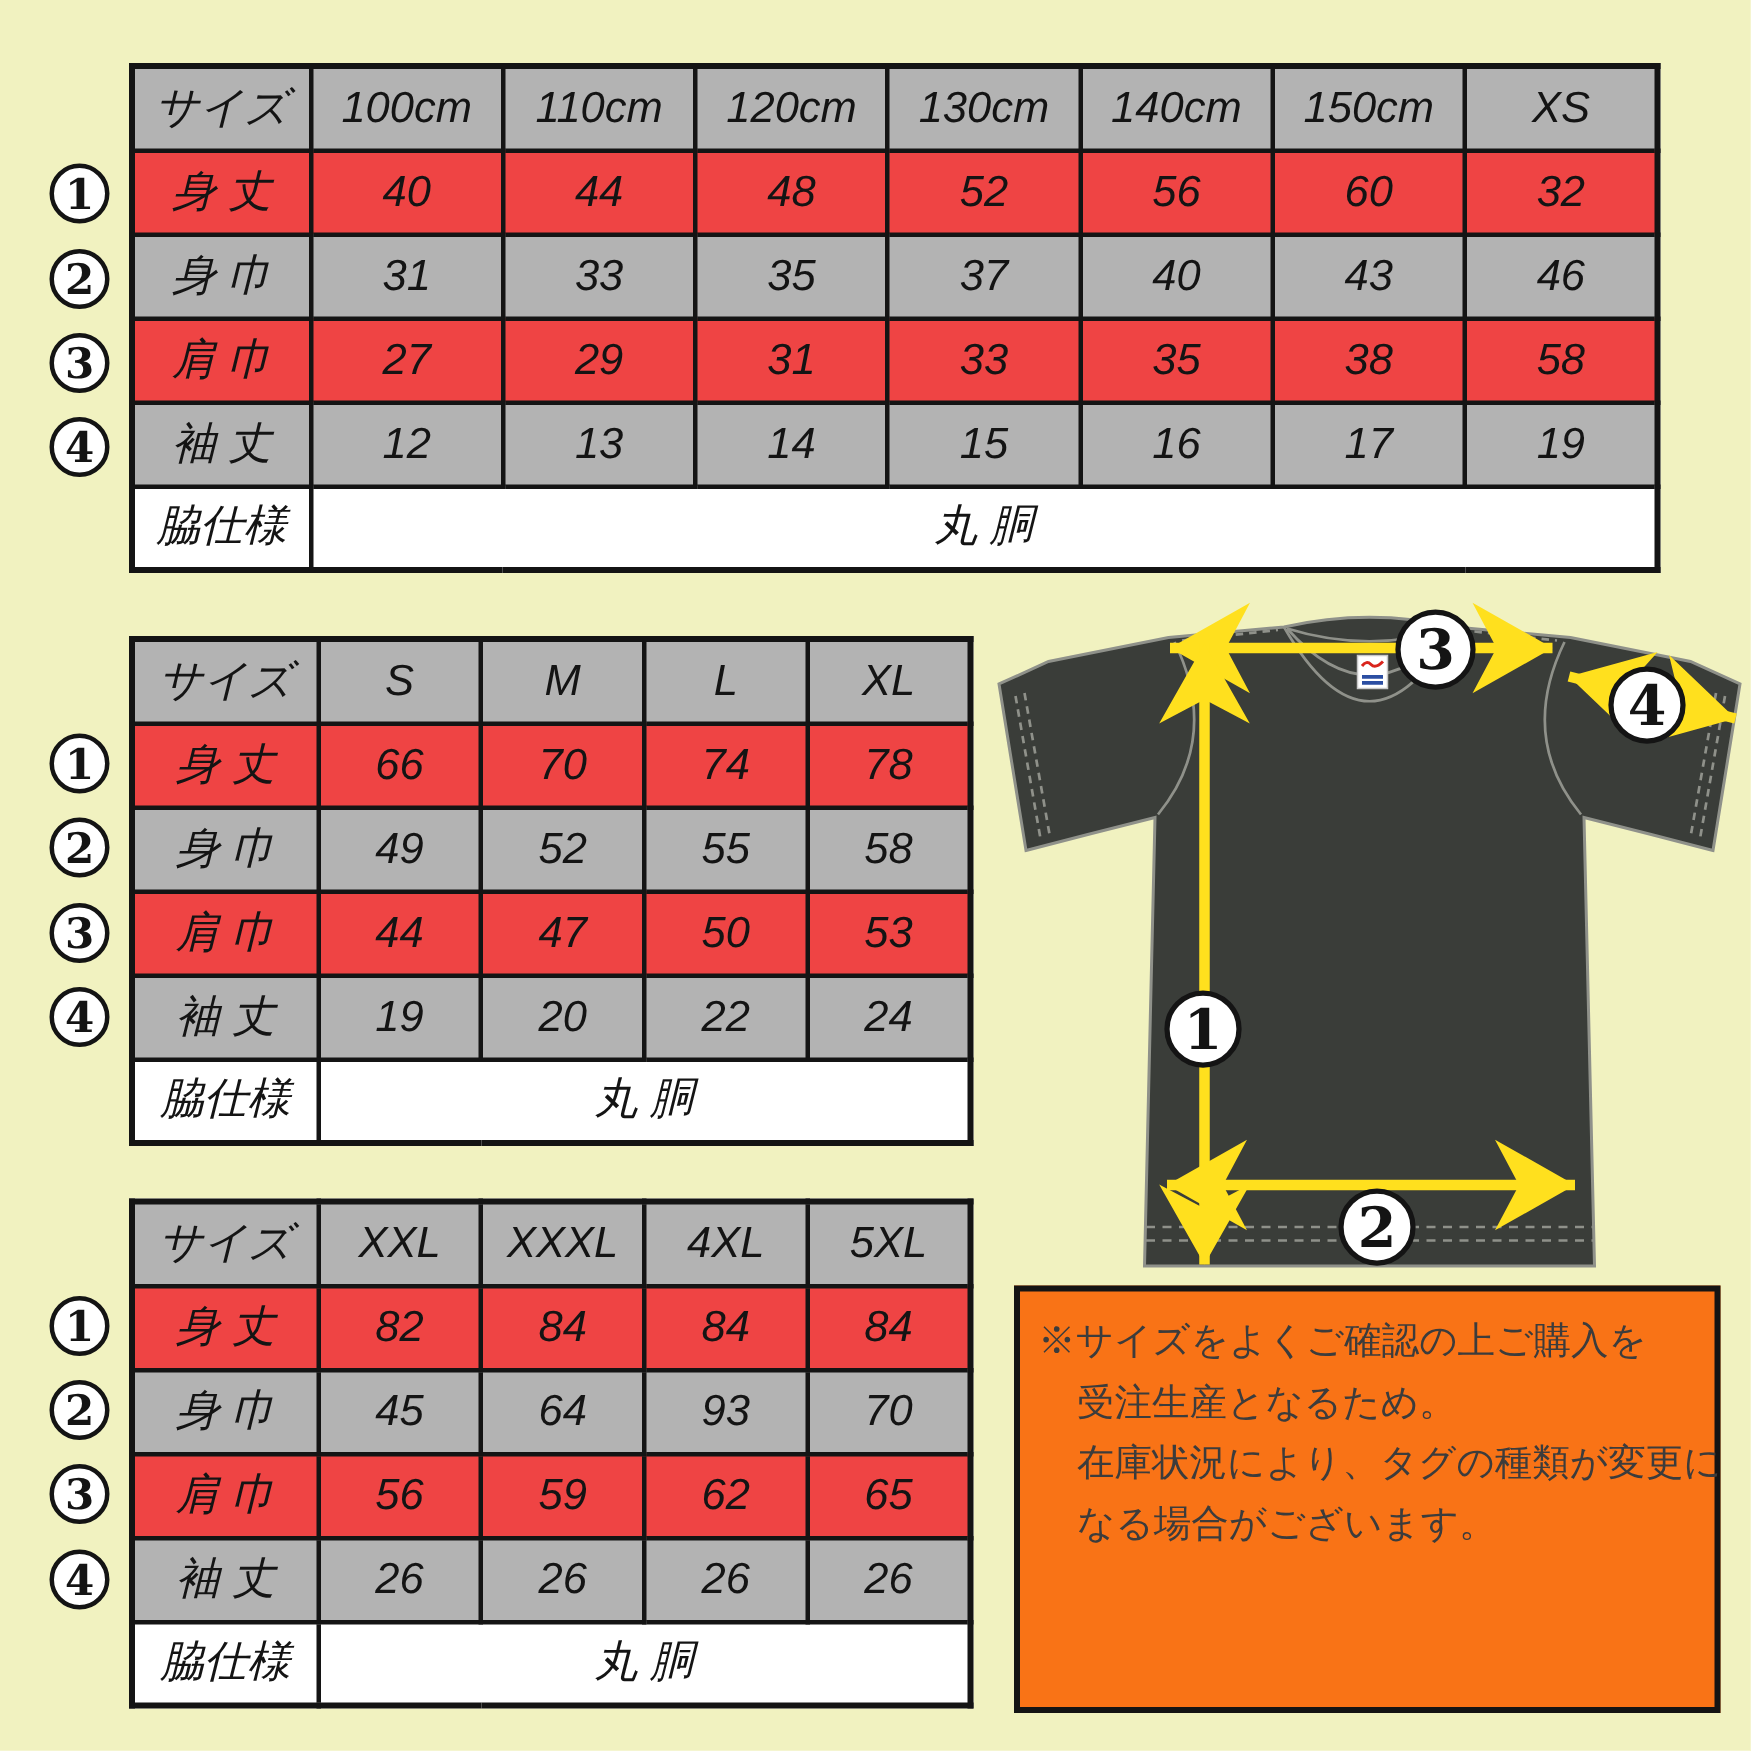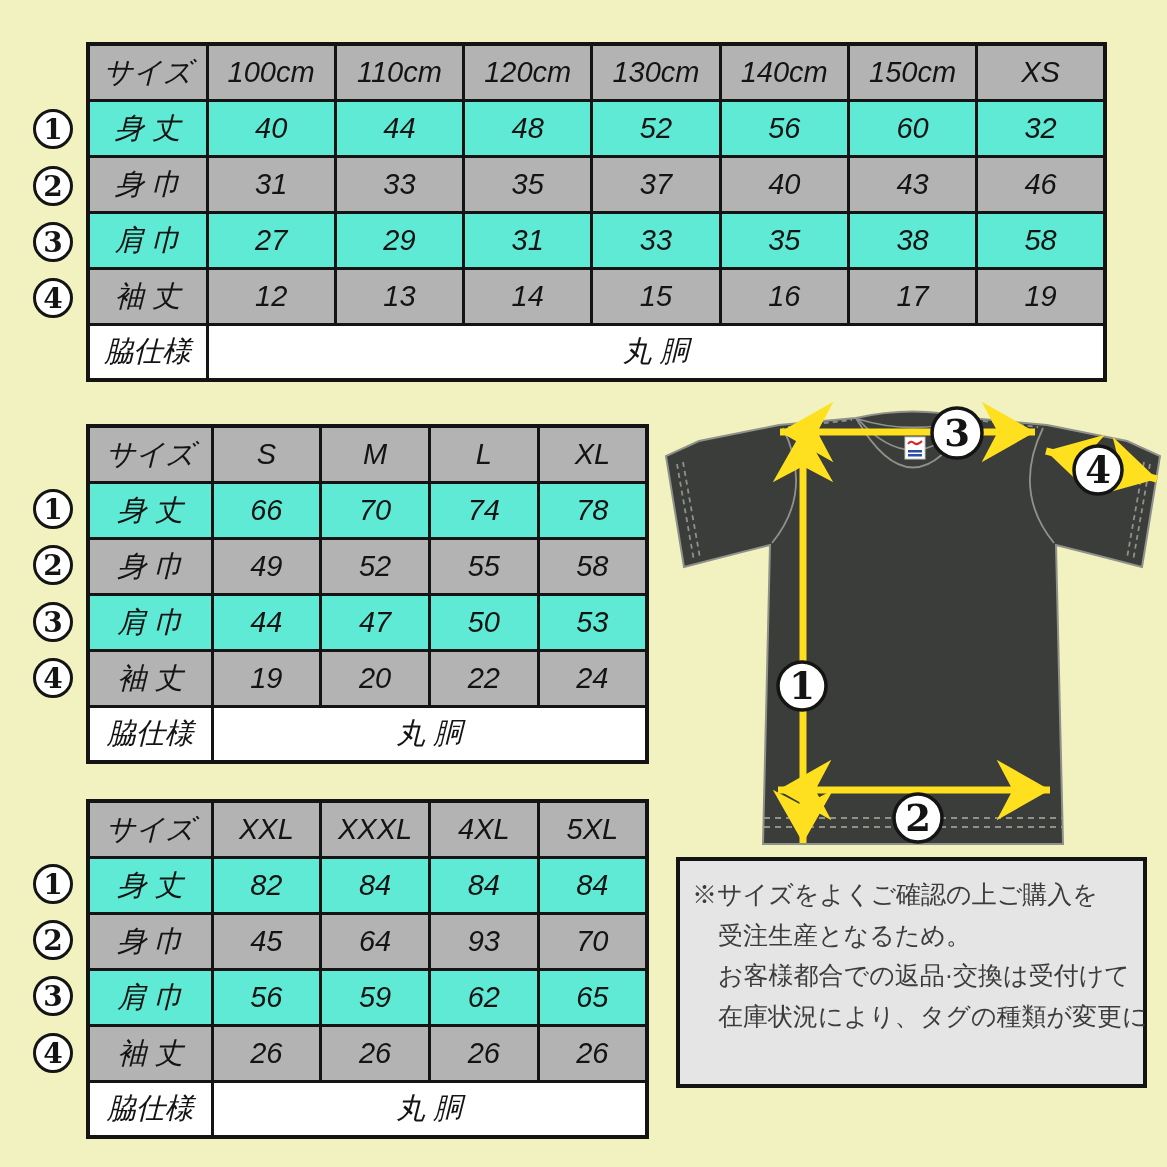--- a/index.html
+++ b/index.html
@@ -14,34 +14,34 @@
   table.size-table th,table.size-table td{
     border:3px solid #141414;text-align:center;vertical-align:middle;
     padding:0;color:#141414;font-weight:normal;
     font-size:29px;line-height:1;
   }
   table.size-table tr{height:56px;}
   .t1{left:86px;top:42px;width:1021px;height:339px;}
   .t2{left:86px;top:424px;width:563px;height:338px;}
   .t3{left:86px;top:799px;width:563px;height:338px;}
   .hdr-row th{background:#B3B3B3;}
-  .row-white td{background:#5eead4;}
+  .row-white td{background:#ef4444;}
   .row-gray td{background:#B3B3B3;}
   .spec-row td{background:#FFFFFF;}
   .badge{
     position:absolute;width:40px;height:40px;box-sizing:border-box;
     background:#fff;border:3px solid #141414;border-radius:50%;
     display:flex;align-items:center;justify-content:center;
     font-family:"DejaVu Serif",serif;font-size:28px;font-weight:bold;color:#141414;
     transform:translate(-50%,-50%);
   }
   .shirt-wrap{position:absolute;left:655px;top:398px;width:512px;height:457px;}
   .notice{
-    position:absolute;left:676px;top:857px;width:471px;height:231px;
-    box-sizing:border-box;background:#e5e5e5;border:4px solid #141414;
+    position:absolute;left:676px;top:857px;width:471px;height:285px;
+    box-sizing:border-box;background:#f97316;border:4px solid #141414;
     padding:13px 8px 0 12px;color:#3c3c3c;font-size:25px;line-height:40.5px;
     white-space:nowrap;
   }
   .notice .ind{padding-left:26px;}
 </style>
 </head>
 <body>
 
 <div class="canvas">
 
@@ -272,17 +272,17 @@
         <text x="802" y="699">1</text>
         <circle cx="918" cy="818" r="24" fill="#FFFFFF" stroke="#141414" stroke-width="3.5"></circle>
         <text x="918" y="831">2</text>
       </g>
     </svg>
   </div>
 
   <div class="notice">
     <div>※サイズをよくご確認の上ご購入を</div>
     <div class="ind">受注生産となるため。</div>
-    <div class="ind">お客様都合での返品·交換は受付けて</div>
     <div class="ind">在庫状況により、タグの種類が変更に</div>
+    <div class="ind">なる場合がございます。</div>
   </div>
 
 </div>
 
 </body></html>

